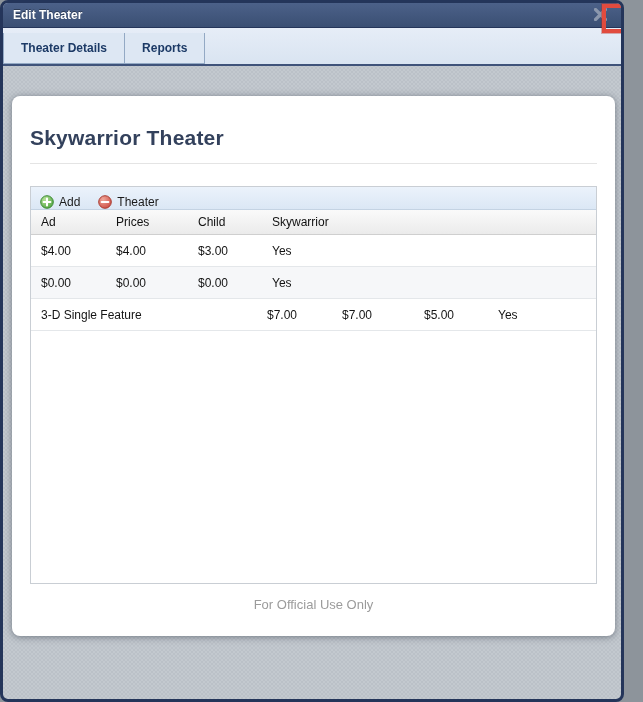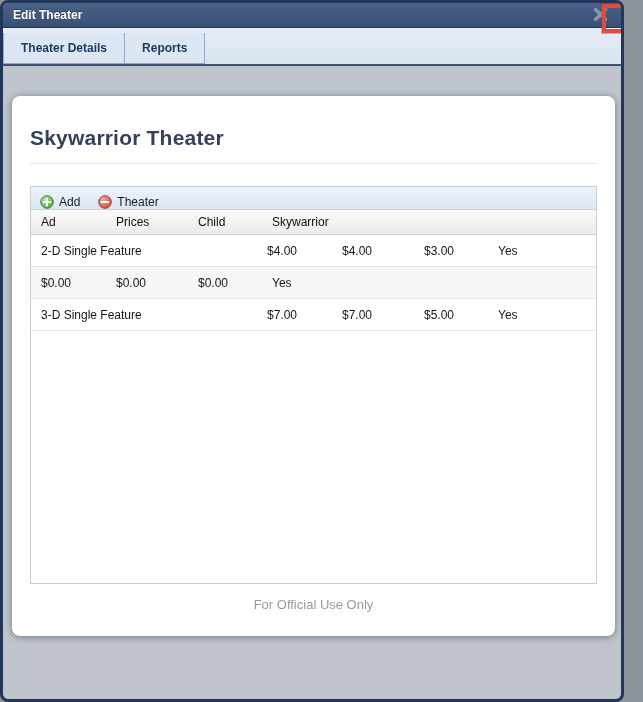--- a/index.html
+++ b/index.html
@@ -205,21 +205,20 @@
       </div>
 
       <div class="grid-header">
         <span class="cell col-ad">Ad</span>
         <span class="cell col-adult">Prices</span>
         <span class="cell col-child">Child</span>
         <span class="cell col-published">Skywarrior</span>
       </div>
 
       <div class="grid-row">
-        <span class="cell col-title">2-D Single Feature</span>
         <span class="cell col-ad">$4.00</span>
         <span class="cell col-adult">$4.00</span>
         <span class="cell col-child">$3.00</span>
         <span class="cell col-published">Yes</span>
       </div>
 
       <div class="grid-row alt">
         <span class="cell col-ad">$0.00</span>
         <span class="cell col-adult">$0.00</span>
         <span class="cell col-child">$0.00</span>

